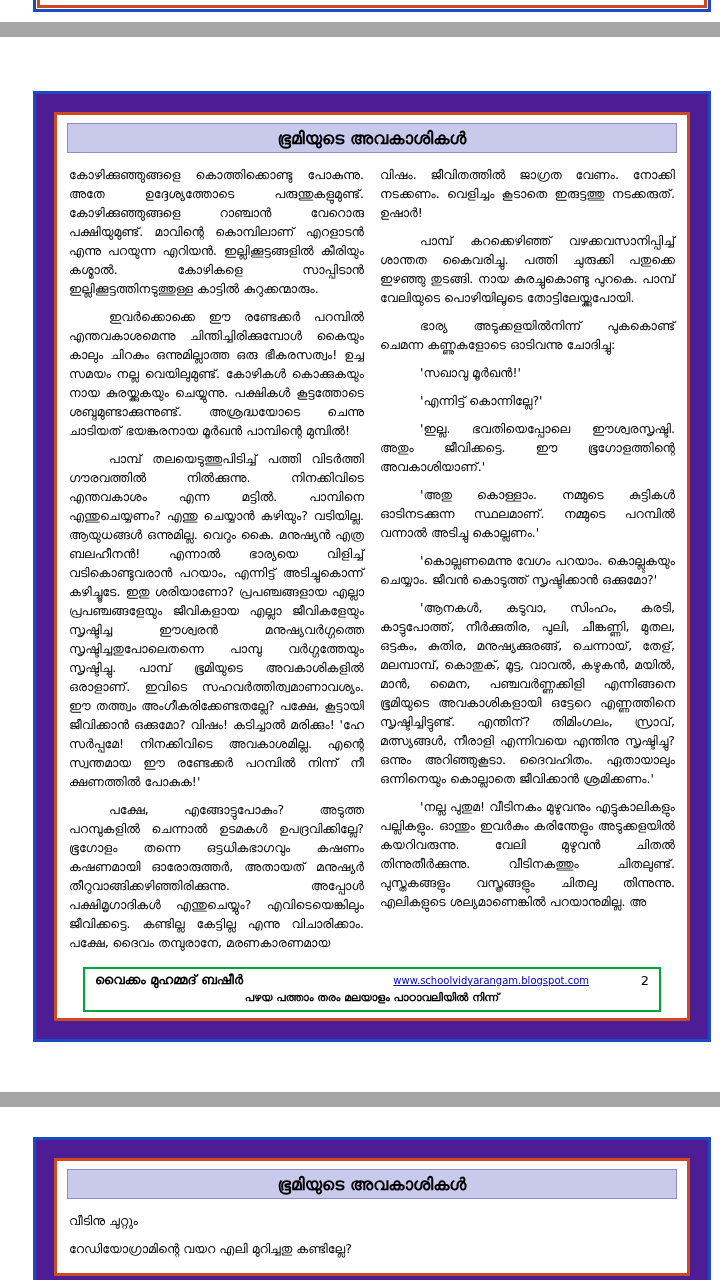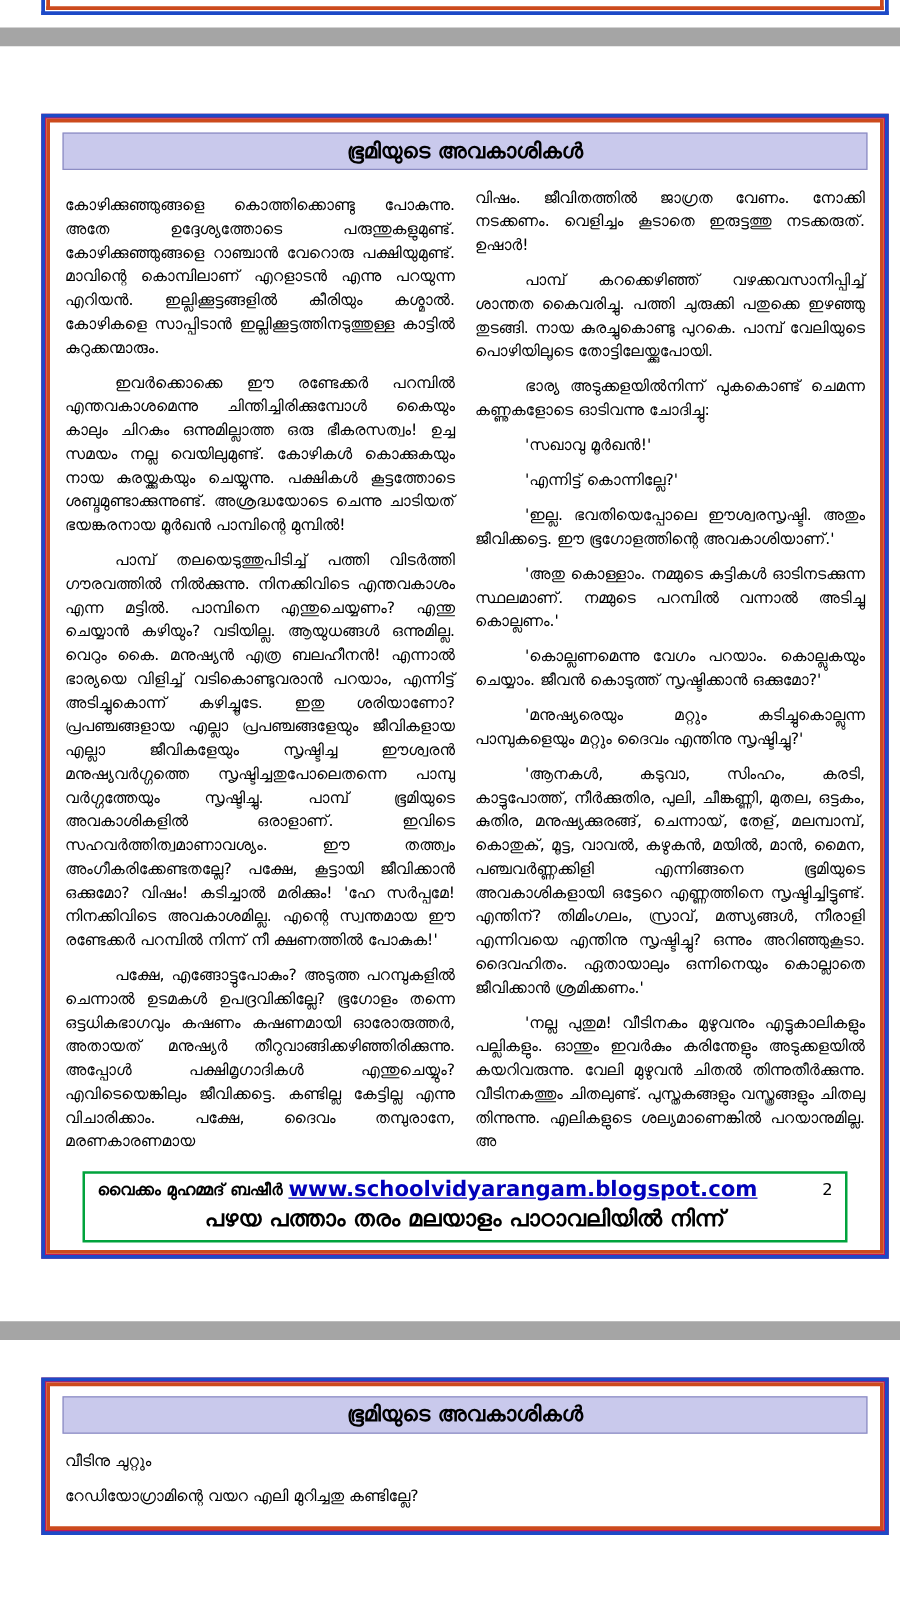--- a/index.html
+++ b/index.html
@@ -27,54 +27,54 @@
   .prev-bottom-inner{
     height:100%;
     border:3px solid var(--border-red);border-top:none;
   }
   .page-separator{height:15px;background:var(--separator-gray);width:720px;}
   .sep1{margin-top:10px;}
   .sep2{margin-top:50px;}
   .page{
     width:678px;margin-left:33px;
     border:3px solid var(--border-blue);
-    padding:1px;background:#be185d;
+    padding:18px;background:#4c1d95;
   }
   .page1{margin-top:54px;}
   .page2{margin-top:30px;}
   .page-inner{
     border:3px solid var(--border-red);
     padding:6px 8px 4px;
     background:#fff;
   }
   .title-bar{
     background:var(--title-bg);
     border:1px solid #8d8dc4;
     text-align:center;
     font-weight:700;
     font-size:17px;
     padding:4px 0;
     margin:2px 2px 10px;
   }
-  .columns{display:flex;gap:16px;padding:2px 4px;align-items:flex-end;}
+  .columns{display:flex;gap:16px;padding:2px 4px;}
   .col{flex:1;text-align:justify;font-size:12.5px;line-height:19px;}
   .col p{margin-bottom:9px;}
   .col p.indent{text-indent:40px;}
   .footer-box{
     border:2px solid var(--footer-green);
     margin:4px 18px 2px;
   }
   .footer-row{display:flex;align-items:center;padding:3px 10px 1px;}
   .footer-author{font-weight:700;font-size:13px;flex:1;}
   .footer-url{
-    font-weight:700;font-size:17px;color:var(--link-blue);
+    font-weight:400;font-size:10px;color:var(--link-blue);
     text-decoration:underline;flex:1.3;text-align:right;cursor:pointer;
   }
   .footer-page{font-size:13px;width:60px;text-align:right;}
-  .footer-caption{text-align:center;font-weight:700;font-size:18px;padding:2px 0 6px;}
+  .footer-caption{text-align:center;font-weight:700;font-size:11px;padding:2px 0 6px;}
 </style>
 </head>
 <body>
 
 <div class="prev-bottom">
   <div class="prev-bottom-inner"></div>
 </div>
 
 <div class="page-separator sep1"></div>
 
@@ -94,21 +94,20 @@
       </div>
       <div class="col">
         <p>വിഷം. ജീവിതത്തിൽ ജാഗ്രത വേണം. നോക്കി നടക്കണം. വെളിച്ചം കൂടാതെ ഇരുട്ടത്തു നടക്കരുത്. ഉഷാർ!</p>
         <p class="indent">പാമ്പ് കറക്കെഴിഞ്ഞ് വഴക്കവസാനിപ്പിച്ച് ശാന്തത കൈവരിച്ചു. പത്തി ചുരുക്കി പതുക്കെ ഇഴഞ്ഞു തുടങ്ങി. നായ കുരച്ചുകൊണ്ടു പുറകെ. പാമ്പ് വേലിയുടെ പൊഴിയിലൂടെ തോട്ടിലേയ്ക്കുപോയി.</p>
         <p class="indent">ഭാര്യ അടുക്കളയിൽനിന്ന് പുകകൊണ്ട് ചെമന്ന കണ്ണുകളോടെ ഓടിവന്നു ചോദിച്ചു:</p>
         <p class="indent">'സഖാവു മൂർഖൻ!'</p>
         <p class="indent">'എന്നിട്ട് കൊന്നില്ലേ?'</p>
         <p class="indent">'ഇല്ല. ഭവതിയെപ്പോലെ ഈശ്വരസൃഷ്ടി. അതും ജീവിക്കട്ടെ. ഈ ഭൂഗോളത്തിന്റെ അവകാശിയാണ്.'</p>
         <p class="indent">'അതു കൊള്ളാം. നമ്മുടെ കുട്ടികൾ ഓടിനടക്കുന്ന സ്ഥലമാണ്. നമ്മുടെ പറമ്പിൽ വന്നാൽ അടിച്ചു കൊല്ലണം.'</p>
         <p class="indent">'കൊല്ലണമെന്നു വേഗം പറയാം. കൊല്ലുകയും ചെയ്യാം. ജീവൻ കൊടുത്ത് സൃഷ്ടിക്കാൻ ഒക്കുമോ?'</p>
-        <p class="indent">'മനുഷ്യരെയും മറ്റും കടിച്ചുകൊല്ലുന്ന പാമ്പുകളെയും മറ്റും ദൈവം എന്തിനു സൃഷ്ടിച്ചു?'</p>
         <p class="indent">'ആനകൾ, കടുവാ, സിംഹം, കരടി, കാട്ടുപോത്ത്, നീർക്കുതിര, പുലി, ചീങ്കണ്ണി, മുതല, ഒട്ടകം, കുതിര, മനുഷ്യക്കുരങ്ങ്, ചെന്നായ്, തേള്, മലമ്പാമ്പ്, കൊതുക്, മൂട്ട, വാവൽ, കഴുകൻ, മയിൽ, മാൻ, മൈന, പഞ്ചവർണ്ണക്കിളി എന്നിങ്ങനെ ഭൂമിയുടെ അവകാശികളായി ഒട്ടേറെ എണ്ണത്തിനെ സൃഷ്ടിച്ചിട്ടുണ്ട്. എന്തിന്? തിമിംഗലം, സ്രാവ്, മത്സ്യങ്ങൾ, നീരാളി എന്നിവയെ എന്തിനു സൃഷ്ടിച്ചു? ഒന്നും അറിഞ്ഞുകൂടാ. ദൈവഹിതം. ഏതായാലും ഒന്നിനെയും കൊല്ലാതെ ജീവിക്കാൻ ശ്രമിക്കണം.'</p>
         <p class="indent">'നല്ല പുതുമ! വീടിനകം മുഴുവനും എട്ടുകാലികളും പല്ലികളും. ഓന്തും ഇവർകും കരിന്തേളും അടുക്കളയിൽ കയറിവരുന്നു. വേലി മുഴുവൻ ചിതൽ തിന്നുതീർക്കുന്നു. വീടിനകത്തും ചിതലുണ്ട്. പുസ്തകങ്ങളും വസ്ത്രങ്ങളും ചിതലു തിന്നുന്നു. എലികളുടെ ശല്യമാണെങ്കിൽ പറയാനുമില്ല. അ</p>
       </div>
     </div>
 
     <div class="footer-box">
       <div class="footer-row">
         <span class="footer-author">വൈക്കം മുഹമ്മദ് ബഷീർ</span>
         <a class="footer-url">www.schoolvidyarangam.blogspot.com</a>
         <span class="footer-page">2</span>

